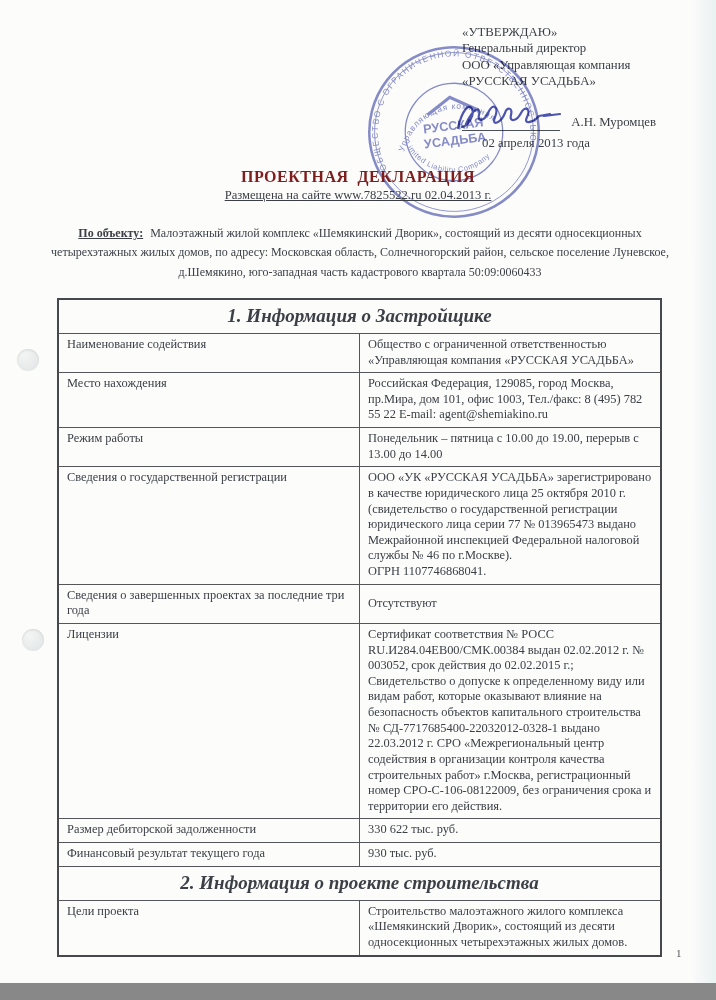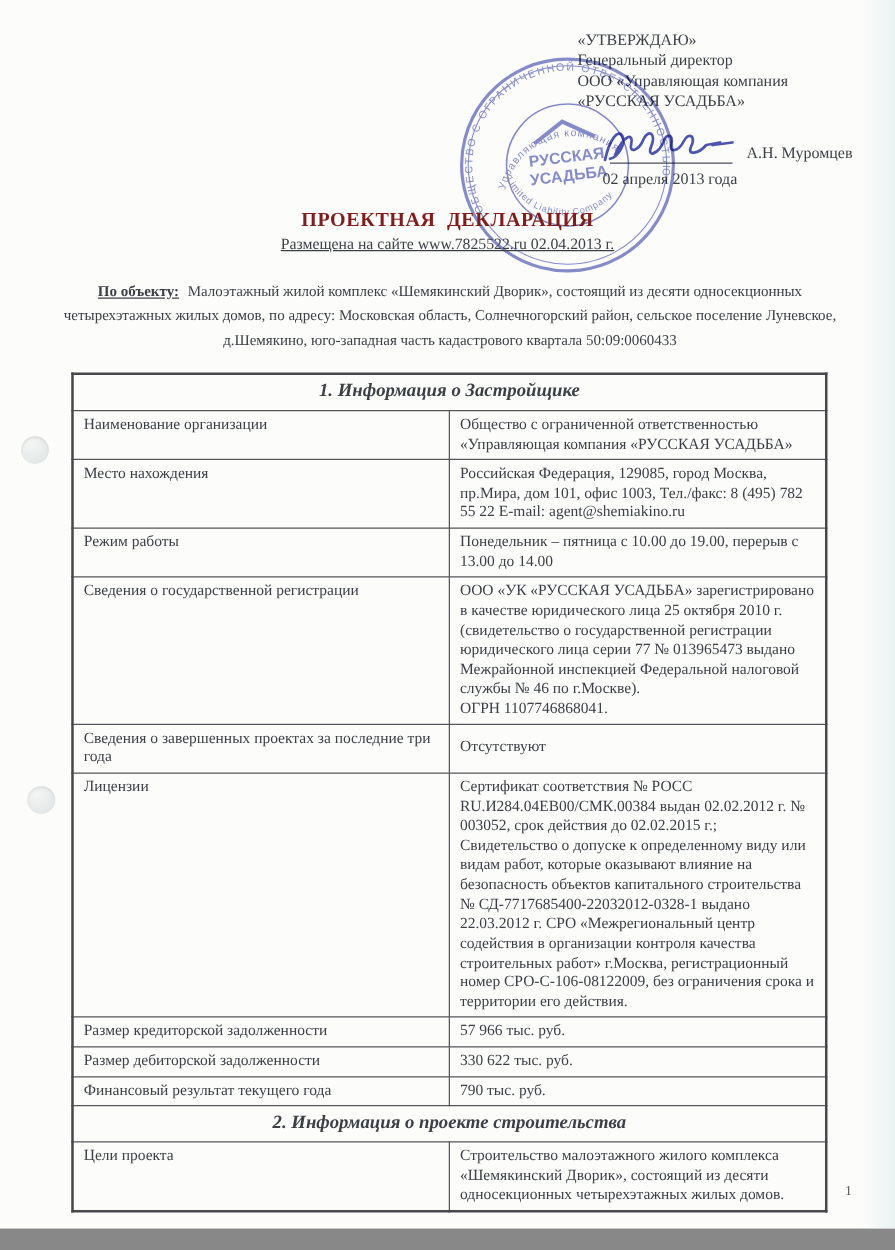--- a/index.html
+++ b/index.html
@@ -23,21 +23,21 @@
     box-shadow: inset 0 1px 2px rgba(0,0,0,0.10), 0 0 1px rgba(0,0,0,0.05);
   }
   .hole-1{left:17px;top:349px;}
   .hole-2{left:22px;top:629px;}
 
   
   .approval{
     position:absolute;left:462px;top:24px;width:246px;
     font-size:12.8px;line-height:16.4px;
   }
-  .sig-row{position:relative;margin-top:12px;height:32px;white-space:nowrap;text-align:center;}
+  .sig-row{position:relative;margin-top:12px;height:32px;white-space:nowrap;}
   .sig-line{
     display:inline-block;width:98px;height:28px;position:relative;
     border-bottom:1px solid #4b4f56;vertical-align:bottom;
   }
   .scribble{position:absolute;left:-8px;bottom:-6px;width:116px;height:38px;}
   .sig-name{margin-left:8px;vertical-align:bottom;}
   .sig-date{margin-top:1px;margin-left:20px;}
 
   
   .stamp{
@@ -73,21 +73,21 @@
   .decl-table td{
     border:1px solid #54565a;
     vertical-align:top;
     padding:3px 8px 4px 8px;
   }
   .decl-table{border:2px solid #46484c;}
   .decl-table .label-cell{width:196px;}
   .decl-table .value-cell{white-space:pre-line;vertical-align:middle;}
   .decl-table .section-header{
     text-align:center;font-weight:bold;font-style:italic;
-    font-size:15px;padding:4px 4px 5px 4px;vertical-align:middle;
+    font-size:19px;padding:4px 4px 5px 4px;vertical-align:middle;
   }
   .page-number{
     position:absolute;left:676px;top:947px;font-size:11px;color:#55585e;
   }
 </style>
 </head>
 <body>
 
 <div class="page">
 
@@ -138,21 +138,21 @@
   <div class="doc-subtitle">Размещена на сайте www.7825522.ru 02.04.2013 г.</div>
 
   <p class="object-par"><span class="object-label">По объекту:</span><span>Малоэтажный жилой комплекс «Шемякинский Дворик», состоящий из десяти односекционных четырехэтажных жилых домов, по адресу: Московская область, Солнечногорский район, сельское поселение Луневское, д.Шемякино, юго-западная часть кадастрового квартала 50:09:0060433</span></p>
 
   <table class="decl-table">
     <tbody>
         <tr>
           <td colspan="2" class="section-header">1. Информация о Застройщике</td>
         </tr>
         <tr>
-          <td class="label-cell">Наименование организации</td>
+          <td class="label-cell">Наименование содействия</td>
           <td class="value-cell">Общество с ограниченной ответственностью «Управляющая компания «РУССКАЯ УСАДЬБА»</td>
         </tr>
         <tr>
           <td class="label-cell">Место нахождения</td>
           <td class="value-cell">Российская Федерация, 129085, город Москва, пр.Мира, дом 101, офис 1003, Тел./факс: 8 (495) 782 55 22   E-mail:  agent@shemiakino.ru</td>
         </tr>
         <tr>
           <td class="label-cell">Режим работы</td>
           <td class="value-cell">Понедельник – пятница  с 10.00 до 19.00, перерыв с 13.00 до 14.00</td>
         </tr>
@@ -164,30 +164,26 @@
         <tr>
           <td class="label-cell">Сведения о завершенных проектах за последние три года</td>
           <td class="value-cell">Отсутствуют</td>
         </tr>
         <tr>
           <td class="label-cell">Лицензии</td>
           <td class="value-cell">Сертификат соответствия № РОСС RU.И284.04ЕВ00/СМК.00384 выдан 02.02.2012 г. № 003052, срок действия до 02.02.2015 г.;
 Свидетельство о допуске к определенному виду или видам работ, которые оказывают влияние на безопасность объектов капитального строительства № СД-7717685400-22032012-0328-1 выдано 22.03.2012 г. СРО «Межрегиональный центр содействия в организации контроля качества строительных работ» г.Москва, регистрационный номер СРО-С-106-08122009, без ограничения срока и территории его действия.</td>
         </tr>
         <tr>
-          <td class="label-cell">Размер кредиторской задолженности</td>
-          <td class="value-cell">57 966 тыс. руб.</td>
-        </tr>
-        <tr>
           <td class="label-cell">Размер дебиторской задолженности</td>
           <td class="value-cell">330 622 тыс. руб.</td>
         </tr>
         <tr>
           <td class="label-cell">Финансовый результат текущего года</td>
-          <td class="value-cell">790 тыс. руб.</td>
+          <td class="value-cell">930 тыс. руб.</td>
         </tr>
         <tr>
           <td colspan="2" class="section-header">2. Информация о проекте строительства</td>
         </tr>
         <tr>
           <td class="label-cell">Цели проекта</td>
           <td class="value-cell">Строительство малоэтажного жилого комплекса «Шемякинский Дворик», состоящий из десяти односекционных четырехэтажных жилых домов.</td>
         </tr>
       </tbody>
   </table>

